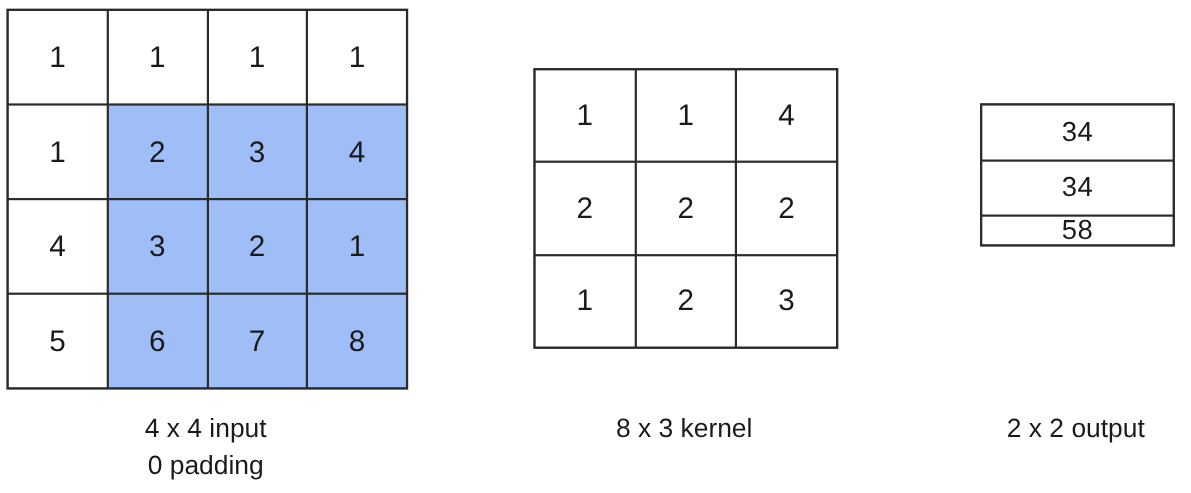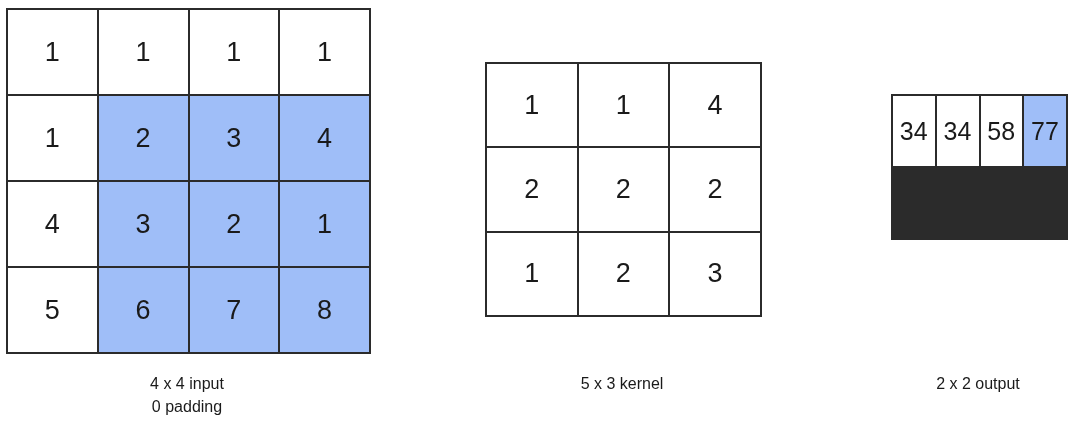--- a/index.html
+++ b/index.html
@@ -71,33 +71,33 @@
     border-right: 2px solid #2b2b2b;
     border-bottom: 2px solid #2b2b2b;
   }
   #kernel-grid .cell { font-size: 27px; }
 
   
   #output-grid {
     left: 891px;
     top: 94px;
     width: 177px;
-    height: 146px;
-    grid-template-columns: repeat(4, 1fr);
+    height: 130px;
+    grid-template-columns: repeat(1, 1fr);
     grid-template-rows: repeat(2, 1fr);
     border-right: 2px solid #2b2b2b;
     border-bottom: 2px solid #2b2b2b;
   }
   #output-grid .cell { font-size: 25px; }
 
   
   .caption {
     position: absolute;
     text-align: center;
-    font-size: 16px;
+    font-size: 24px;
     line-height: 1.42;
     color: #1a1a1a;
     white-space: pre-line;
   }
   #caption-input  { left: 37px;  top: 373px; width: 300px; }
   #caption-kernel { left: 472px; top: 373px; width: 300px; }
   #caption-output { left: 828px; top: 373px; width: 300px; }
 </style>
 </head>
 <body>
@@ -132,23 +132,22 @@
       <div class="cell">2</div>
       <div class="cell">1</div>
       <div class="cell">2</div>
       <div class="cell">3</div>
     </div>
 
   <div class="grid" id="output-grid">
       <div class="cell">34</div>
       <div class="cell">34</div>
       <div class="cell">58</div>
-      <div class="cell hl">77</div>
     </div>
 
   <div class="caption" id="caption-input">4 x 4 input
 0 padding</div>
 
-  <div class="caption" id="caption-kernel">5 x 3 kernel</div>
+  <div class="caption" id="caption-kernel">8 x 3 kernel</div>
 
   <div class="caption" id="caption-output">2 x 2 output</div>
 
 </div>
 
 </body></html>

